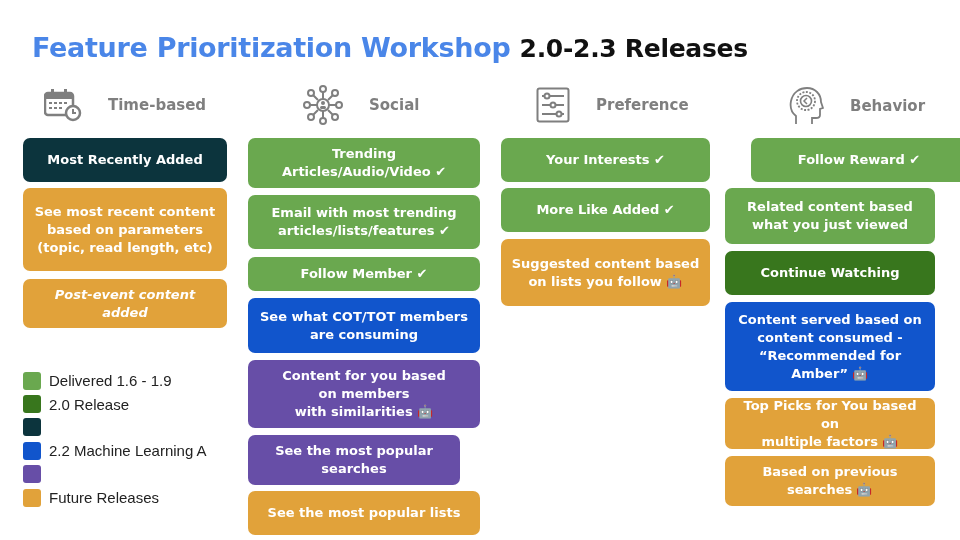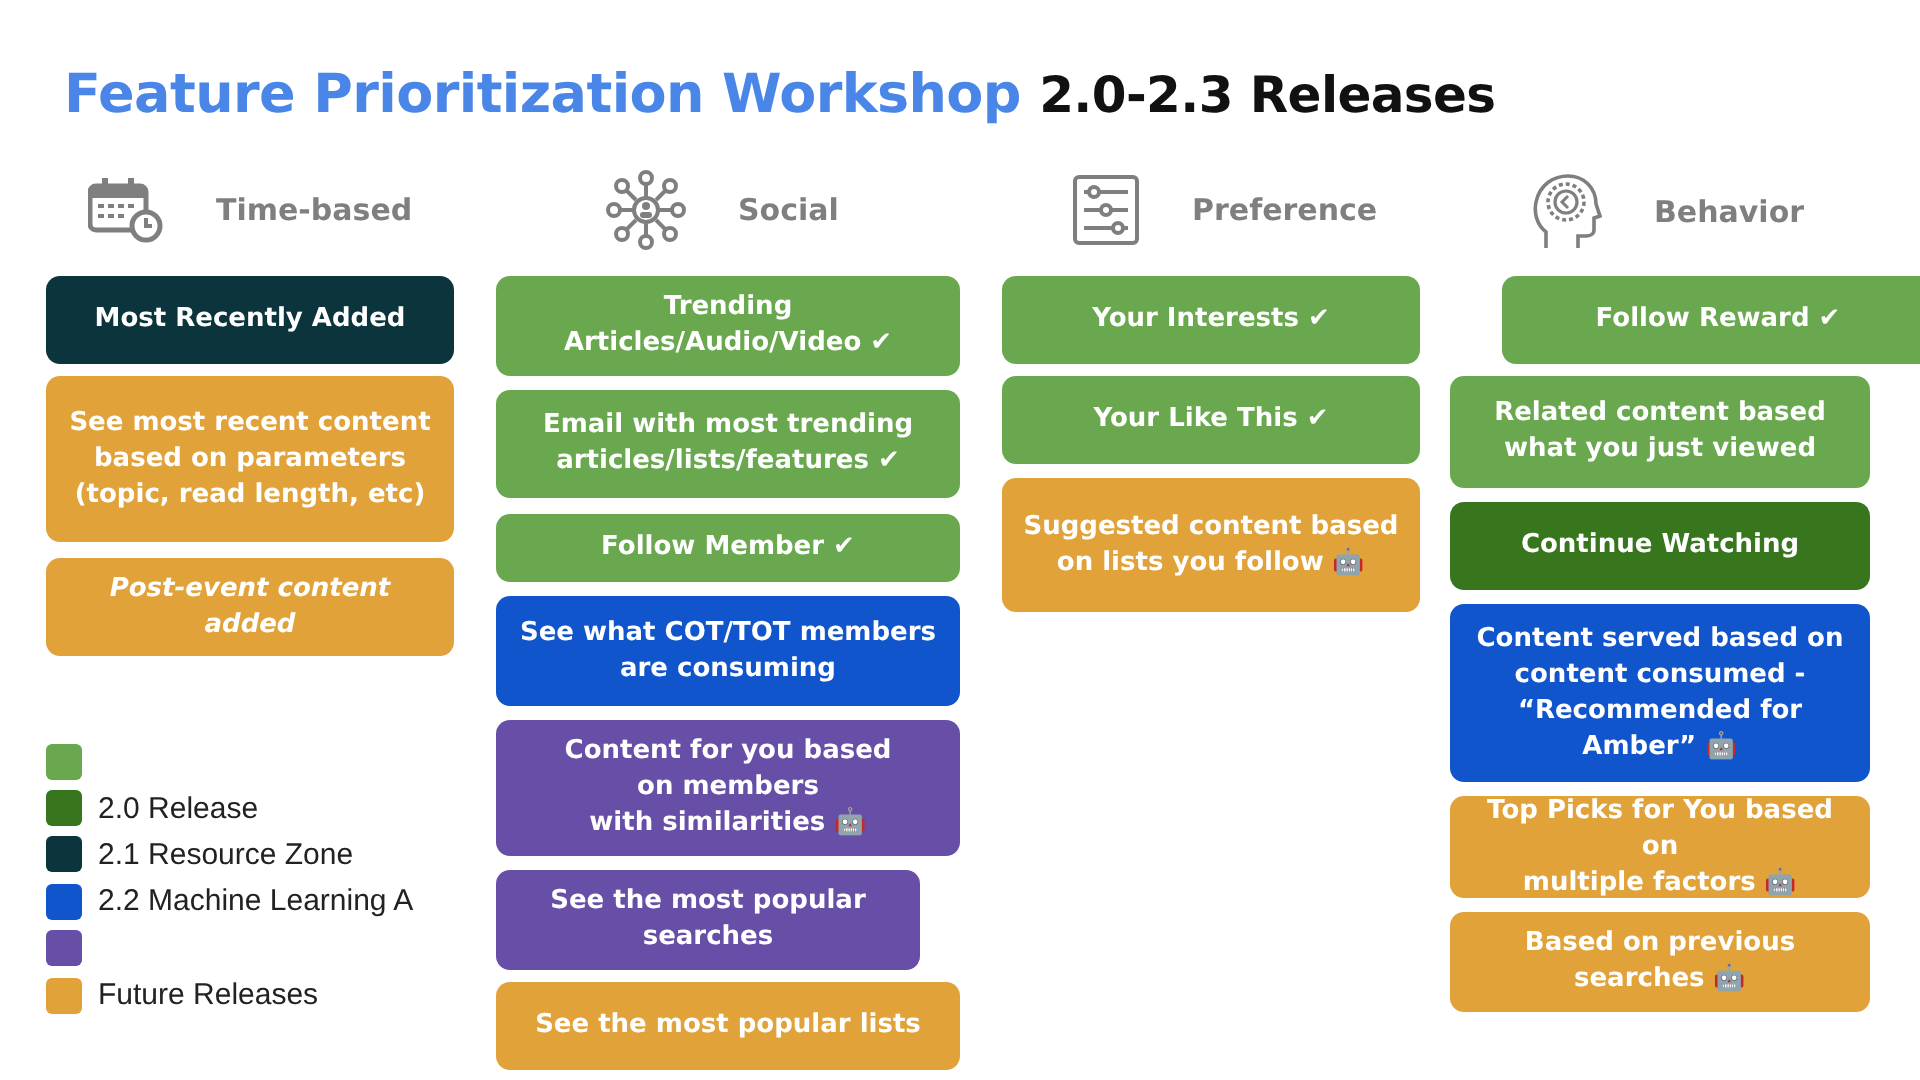--- a/index.html
+++ b/index.html
@@ -73,21 +73,21 @@
         <circle cx="11" cy="9" r="2.5"></circle>
       <line x1="6" y1="18" x2="28" y2="18"></line>
         <circle cx="17" cy="18" r="2.5"></circle>
       <line x1="6" y1="27" x2="28" y2="27"></line>
         <circle cx="23" cy="27" r="2.5"></circle>
     </g>
   </svg>
   <span>Preference</span>
 </div>
 
-<div class="cat" style="left:765px; top:86px;text-align:right;">
+<div class="cat" style="left:788px; top:86px;text-align:right;">
   <svg width="36" height="40" viewBox="0 0 36 40">
     <path d="M8 38 V30 C3 26 2 20 3 15 C5 6 12 2 19 2 C27 2 33 8 33 16 L35 22 L32 23 V29 C32 31 30 32 28 32 H24 V38" fill="none" stroke="#7f7f7f" stroke-width="1.8"></path>
     <circle cx="18" cy="15" r="9" fill="none" stroke="#7f7f7f" stroke-width="1.8" stroke-dasharray="2 1.5"></circle>
     <circle cx="18" cy="15" r="5.5" fill="none" stroke="#7f7f7f" stroke-width="1.6"></circle>
     <path d="M19 12 L16 15 L19 18" fill="none" stroke="#7f7f7f" stroke-width="1.5"></path>
   </svg>
   <span>Behavior</span>
 </div>
 
 <div class="box" style="left:23px; top:138px; width:204px; height:44px; background:#0c343d;">
@@ -128,21 +128,21 @@
 searches</span>
   </div>
 <div class="box" style="left:248px; top:491px; width:232px; height:44px; background:#e1a23a;">
     <span>See the most popular lists</span>
   </div>
 
 <div class="box" style="left:501px; top:138px; width:209px; height:44px; background:#6aa84f;">
     <span>Your Interests ✔</span>
   </div>
 <div class="box" style="left:501px; top:188px; width:209px; height:44px; background:#6aa84f;">
-    <span>Your Like This ✔</span>
+    <span>More Like Added ✔</span>
   </div>
 <div class="box" style="left:501px; top:239px; width:209px; height:67px; background:#e1a23a;">
     <span>Suggested content based
 on lists you follow 🤖</span>
   </div>
 
 <div class="box" style="left:751px; top:138px; width:216px; height:44px; background:#6aa84f;">
     <span>Follow Reward ✔</span>
   </div>
 <div class="box" style="left:725px; top:188px; width:210px; height:56px; background:#6aa84f;">
@@ -163,28 +163,28 @@
 multiple factors 🤖</span>
   </div>
 <div class="box" style="left:725px; top:456px; width:210px; height:50px; background:#e1a23a;">
     <span>Based on previous
 searches 🤖</span>
   </div>
 
 <div class="legend">
   <div class="leg-item">
       <div class="swatch" style="background:#6aa84f;"></div>
+      <span class="leg-label">Delivered 1.6 - 1.9</span>
     </div>
   <div class="leg-item">
       <div class="swatch" style="background:#38761d;"></div>
       <span class="leg-label">2.0 Release</span>
     </div>
   <div class="leg-item">
       <div class="swatch" style="background:#0c343d;"></div>
-      <span class="leg-label">2.1 Resource Zone</span>
     </div>
   <div class="leg-item">
       <div class="swatch" style="background:#1155cc;"></div>
       <span class="leg-label">2.2 Machine Learning A</span>
     </div>
   <div class="leg-item">
       <div class="swatch" style="background:#674ea7;"></div>
     </div>
   <div class="leg-item">
       <div class="swatch" style="background:#e1a23a;"></div>

